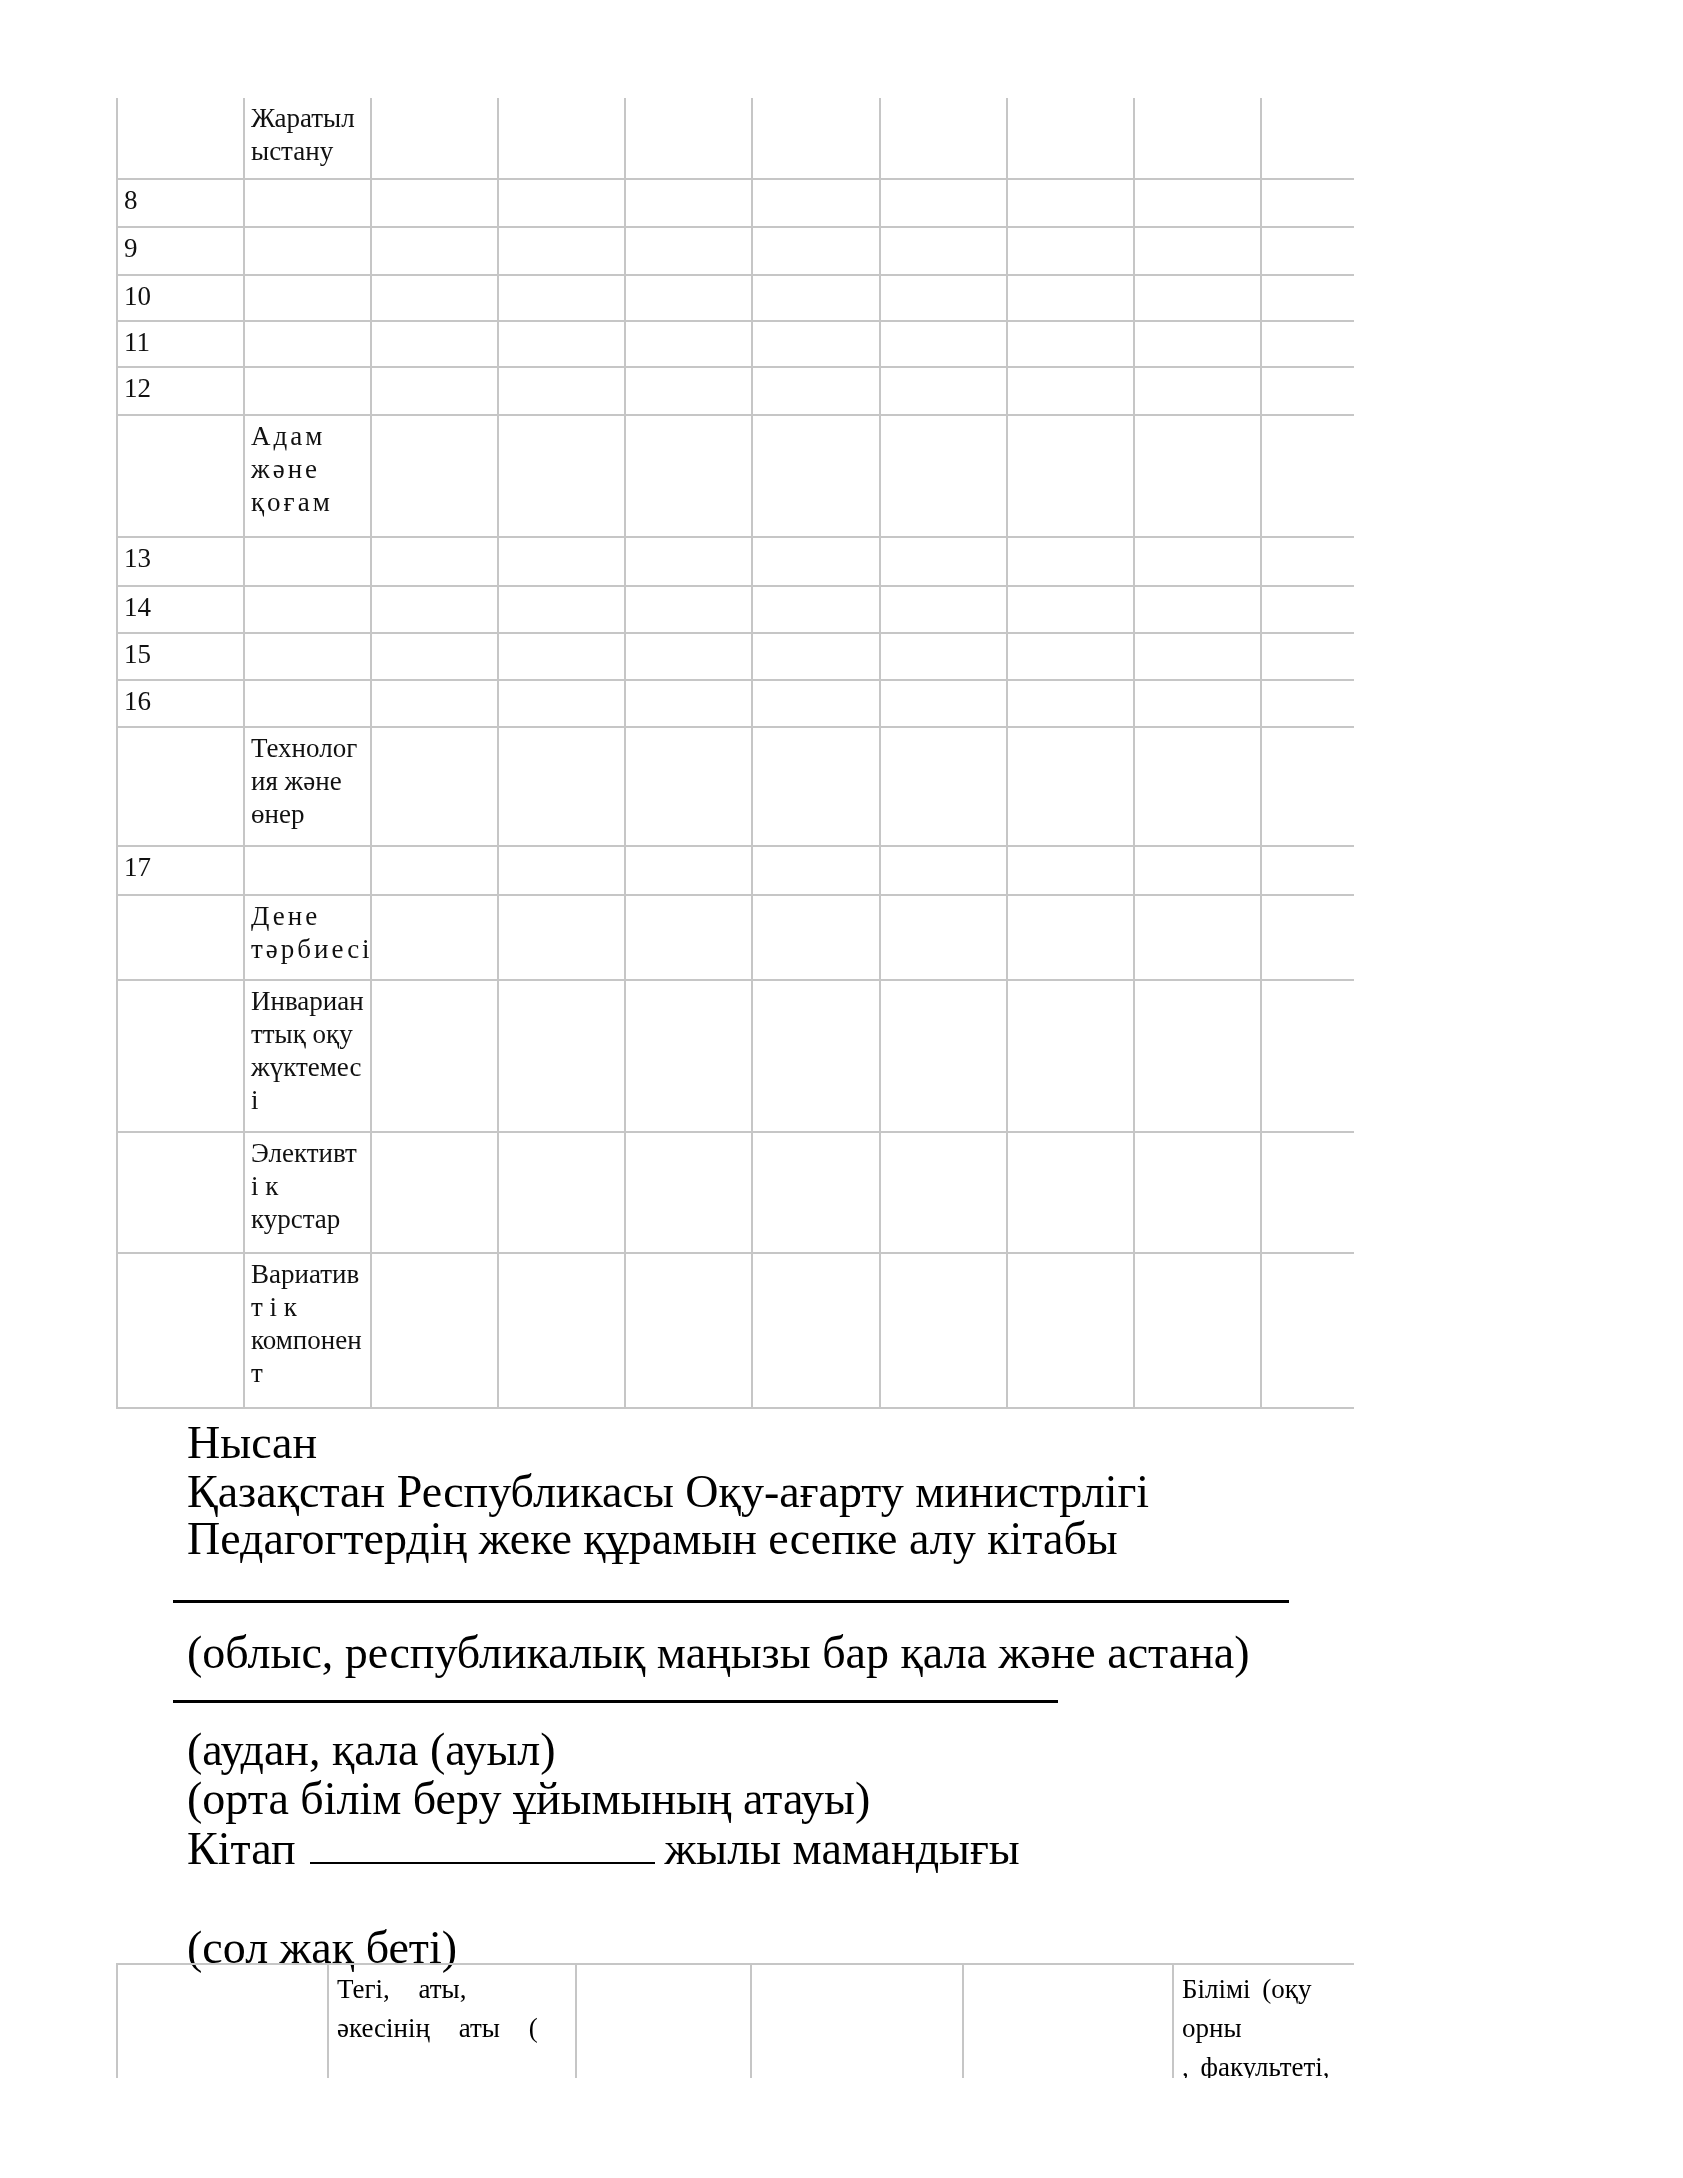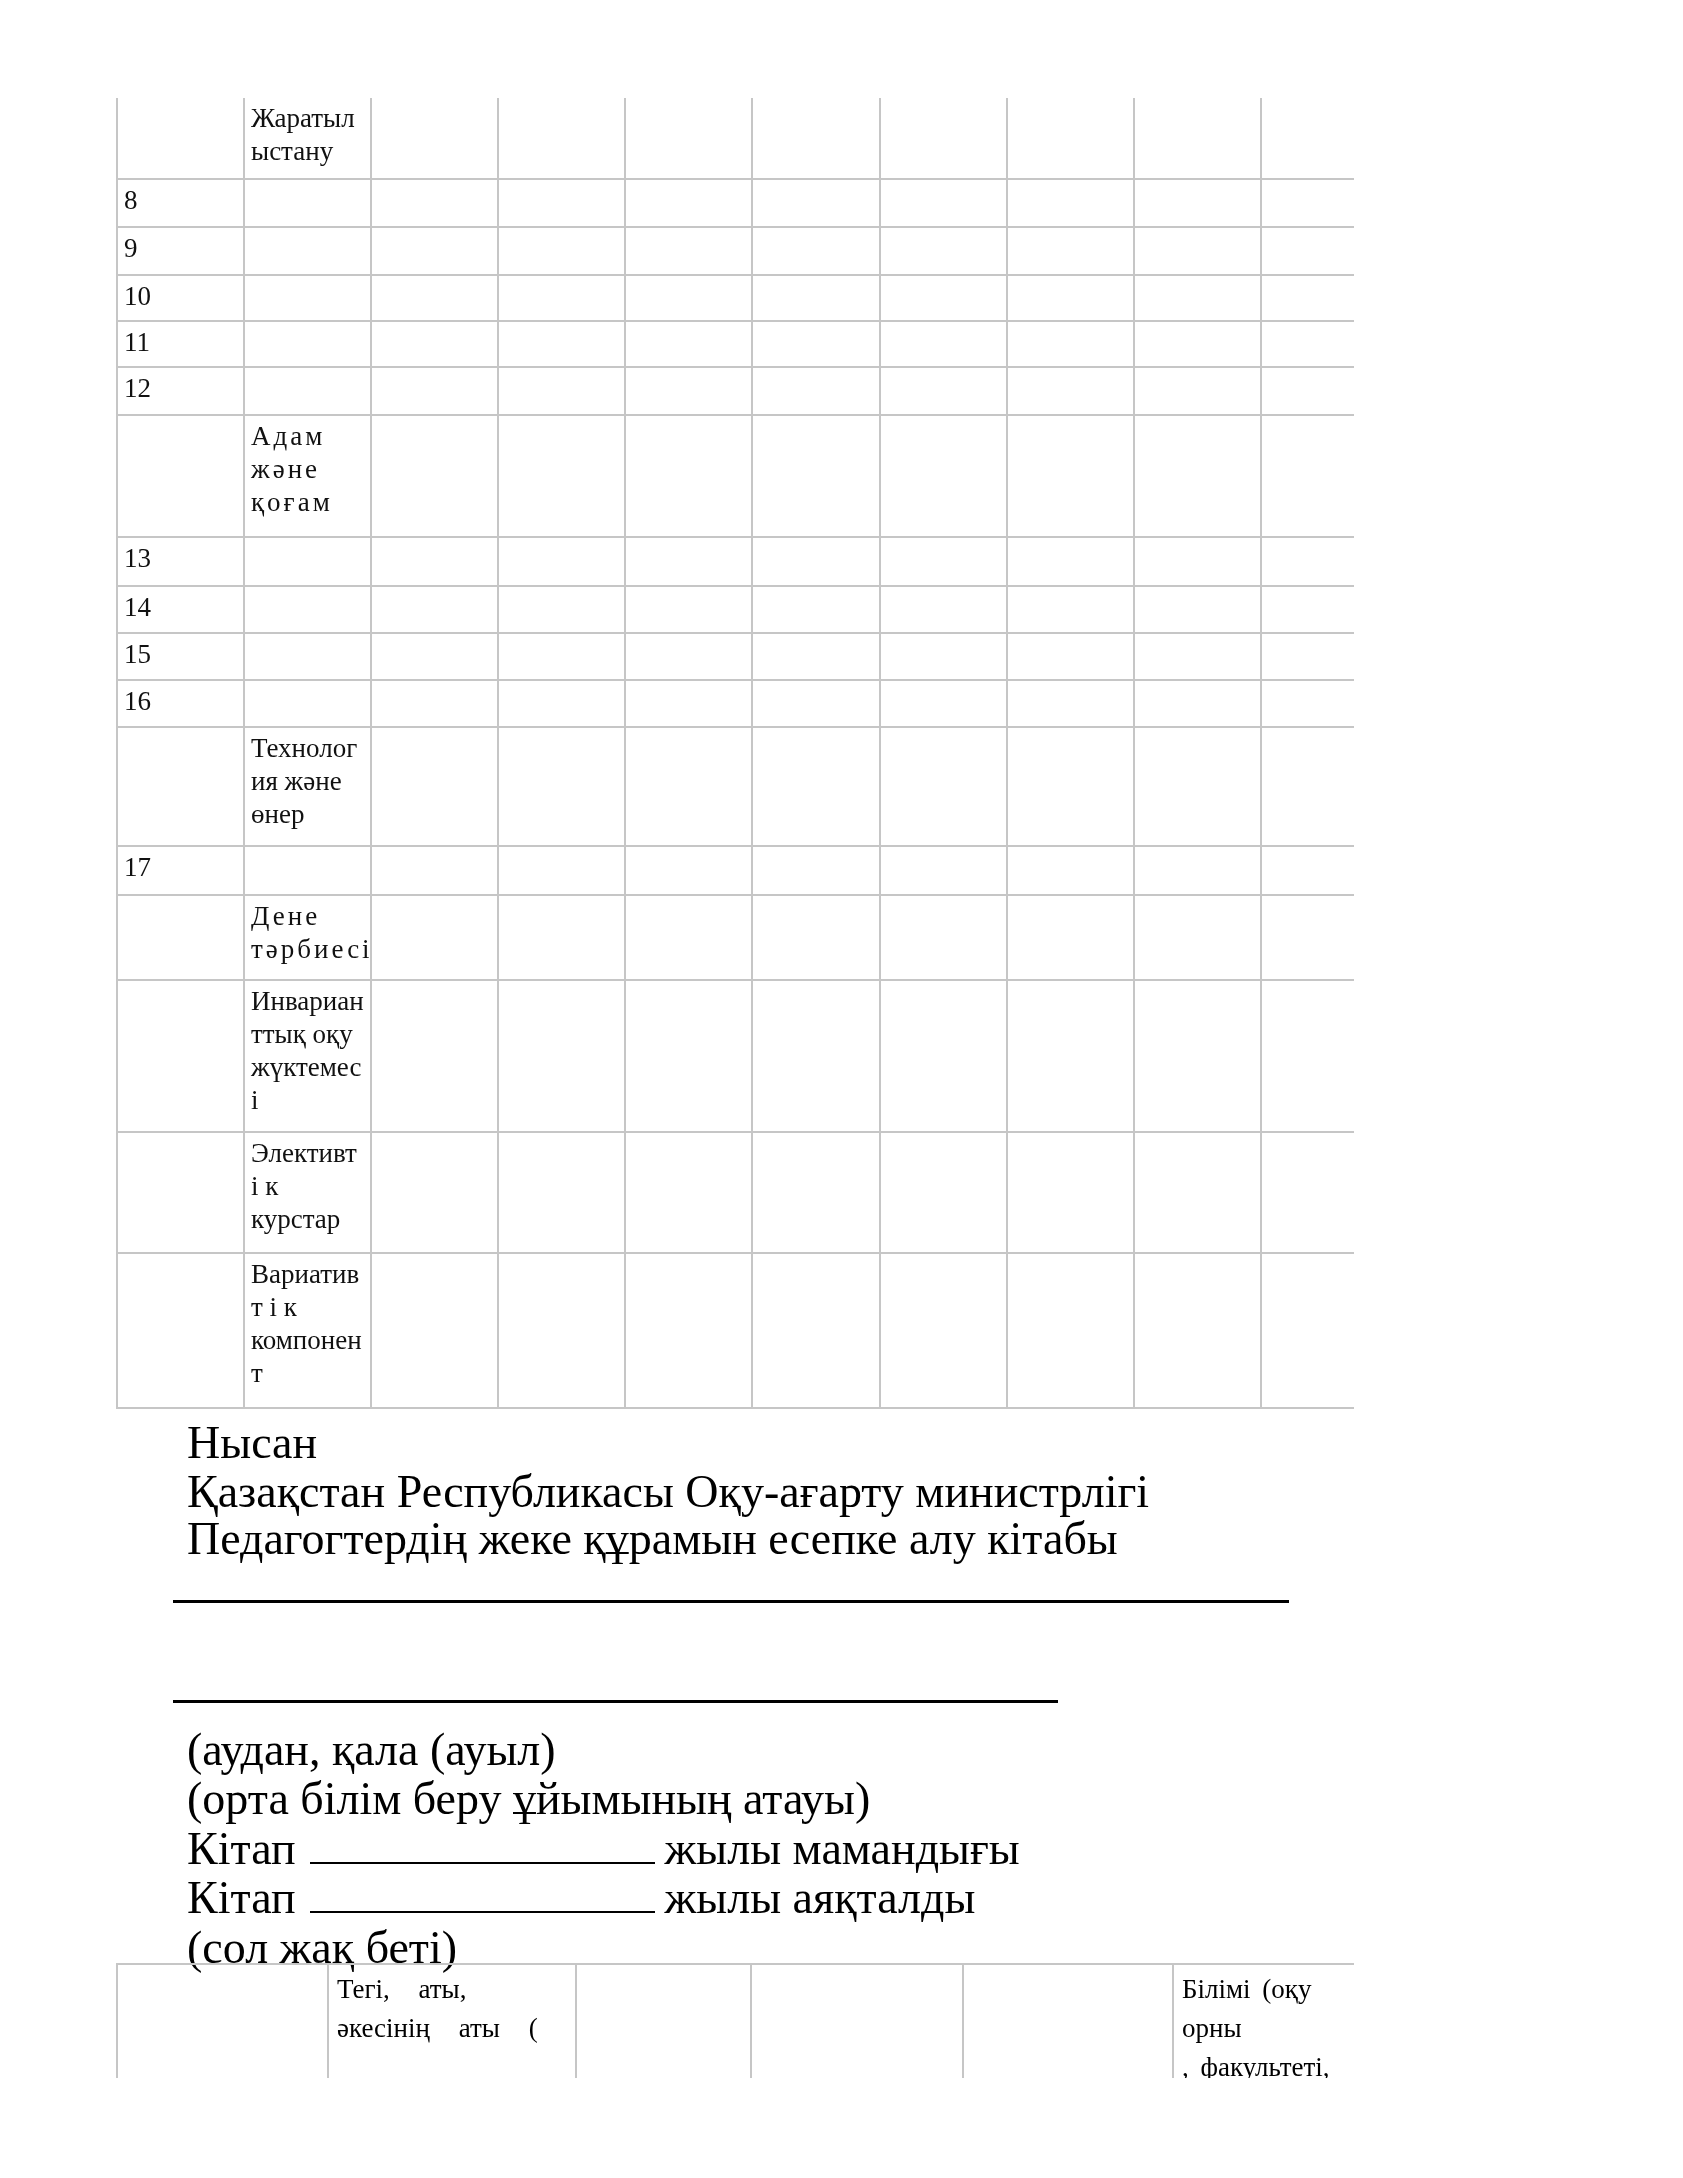--- a/index.html
+++ b/index.html
@@ -267,30 +267,28 @@
           </tr>
         </tbody>
     </table>
   </div>
 
   <div class="fline" style="top:1416px">Нысан</div>
   <div class="fline" style="top:1465px">Қазақстан Республикасы Оқу-ағарту министрлігі</div>
   <div class="fline" style="top:1512px">Педагогтердің жеке құрамын есепке алу кітабы</div>
 
   <div class="rule" style="top:1600px;width:1116px"></div>
+  <div class="fline" style="top:1626px">(облыс, республикалық маңызы бар қала және астана)</div>
 
   <div class="rule" style="top:1700px;width:885px"></div>
   <div class="fline" style="top:1723px">(аудан, қала (ауыл)</div>
   <div class="fline" style="top:1772px">(орта білім беру ұйымының атауы)</div>
 
   <div class="fline" style="top:1822px">
     <span>Кітап</span><span class="fill"></span><span>жылы мамандығы</span>
-  </div>
-  <div class="fline" style="top:1871px">
-    <span>Кітап</span><span class="fill"></span><span>жылы аяқталды</span>
   </div>
 
   <div class="fline" style="top:1921px">(сол жақ беті)</div>
 
   <div id="bottom-table-wrap">
     <table id="bottom-table" class="grid-table">
       <colgroup>
         <col style="width:211px">
           <col style="width:248px">
           <col style="width:175px">

